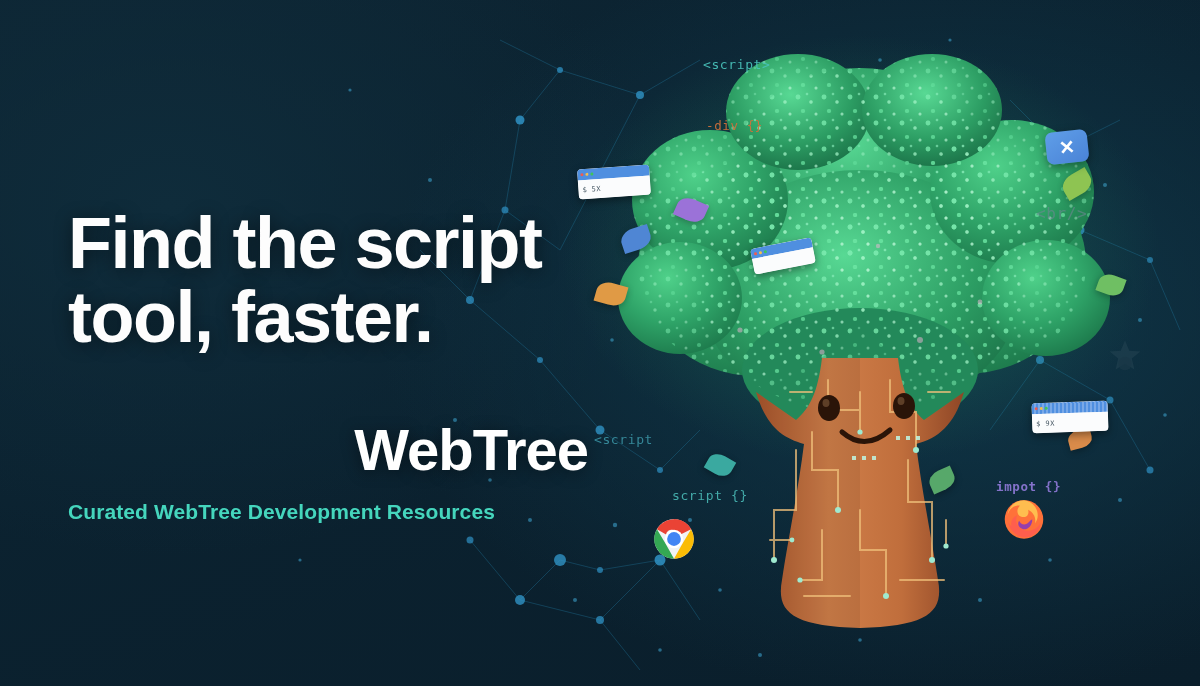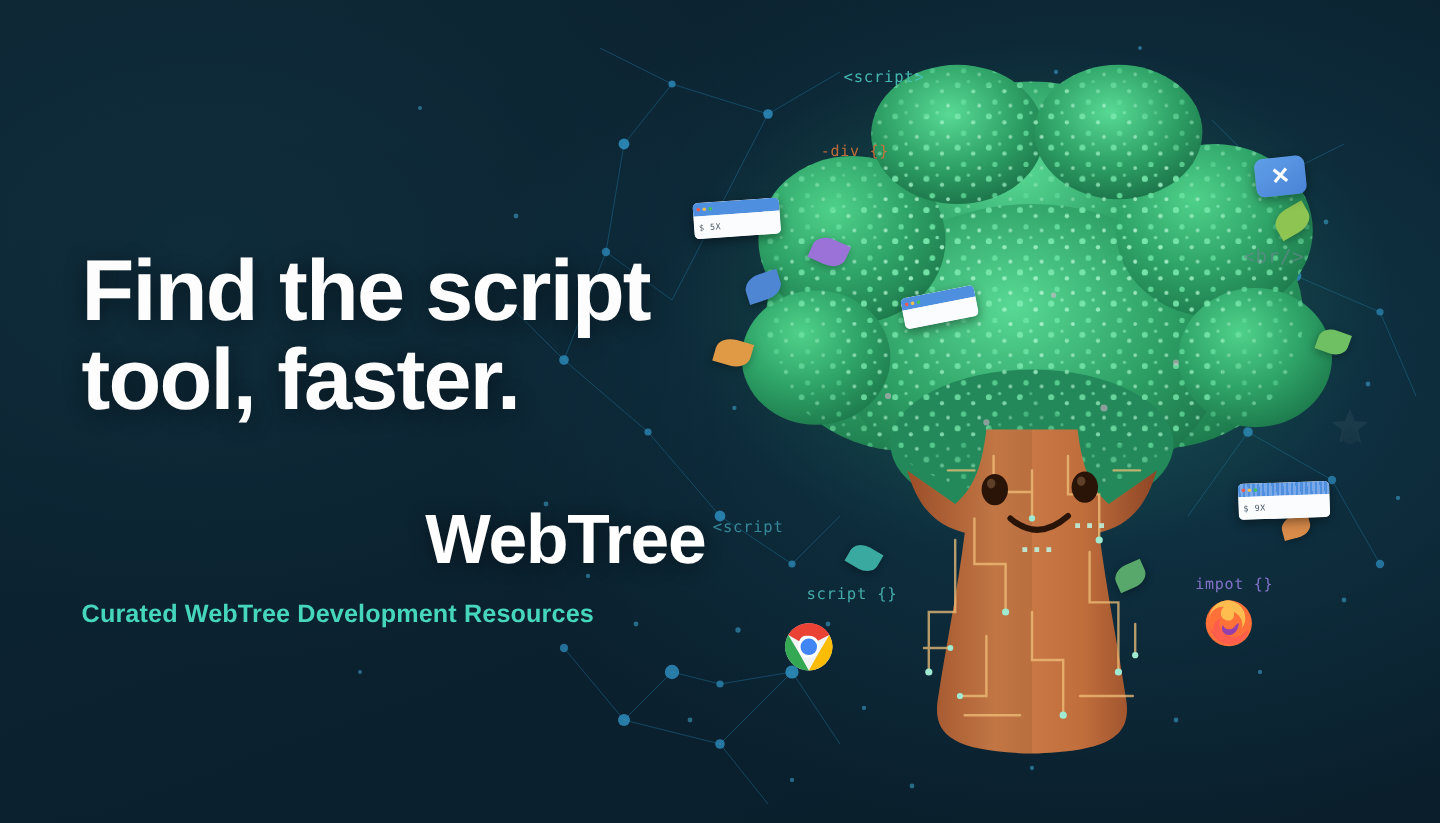--- a/index.html
+++ b/index.html
@@ -54,25 +54,25 @@
 
   
   .snippet {
     position:absolute; z-index:8;
     font-family:"DejaVu Sans Mono", monospace;
     font-size:13px; letter-spacing:.6px;
     white-space:nowrap;
     opacity:.92;
   }
   .snip-script-top { left:703px; top:57px;  color:#49c3bb; }
-  .snip-div        { left:684px; top:118px; color:#d2703a; font-size:12.5px; }
+  .snip-div        { left:706px; top:118px; color:#d2703a; font-size:12.5px; }
   .snip-script-mid { left:594px; top:432px; color:#3f9fb0; font-size:13px; opacity:.8; }
   .snip-import     { left:672px; top:488px; color:#48b6b3; }
   .snip-br         { left:1036px; top:204px; color:#6d8692; font-size:16px; opacity:.62; }
-  .snip-impot      { left:996px; top:479px; color:#8e78d6; font-size:12.5px; }
+  .snip-impot      { left:996px; top:479px; color:#8e78d6; font-size:12.5px;font-weight:bold; }
 
   
   .card {
     position:absolute; z-index:9;
     width:72px; height:30px;
     border-radius:4px;
     background:#f4f6f8;
     box-shadow:0 3px 9px rgba(0,0,0,.42);
     overflow:hidden;
   }

